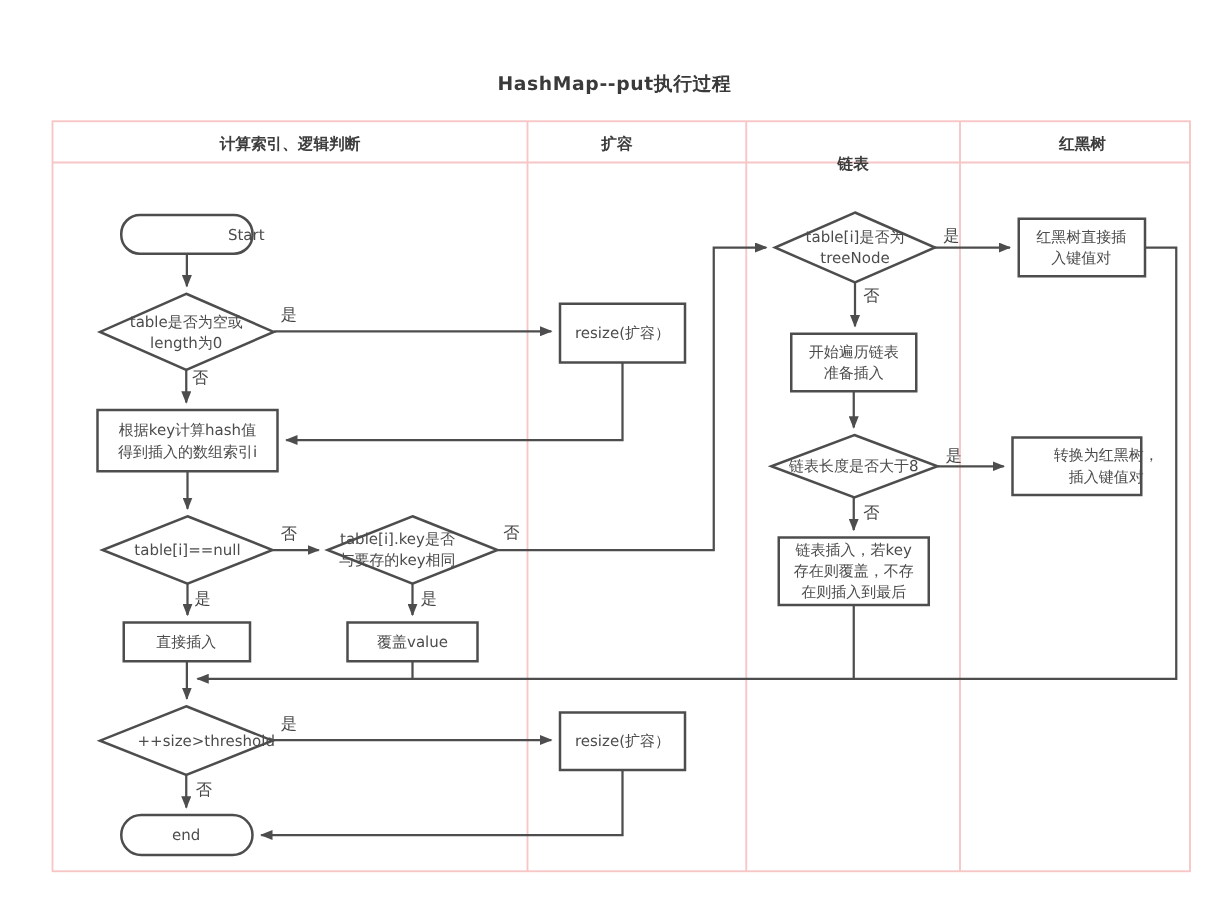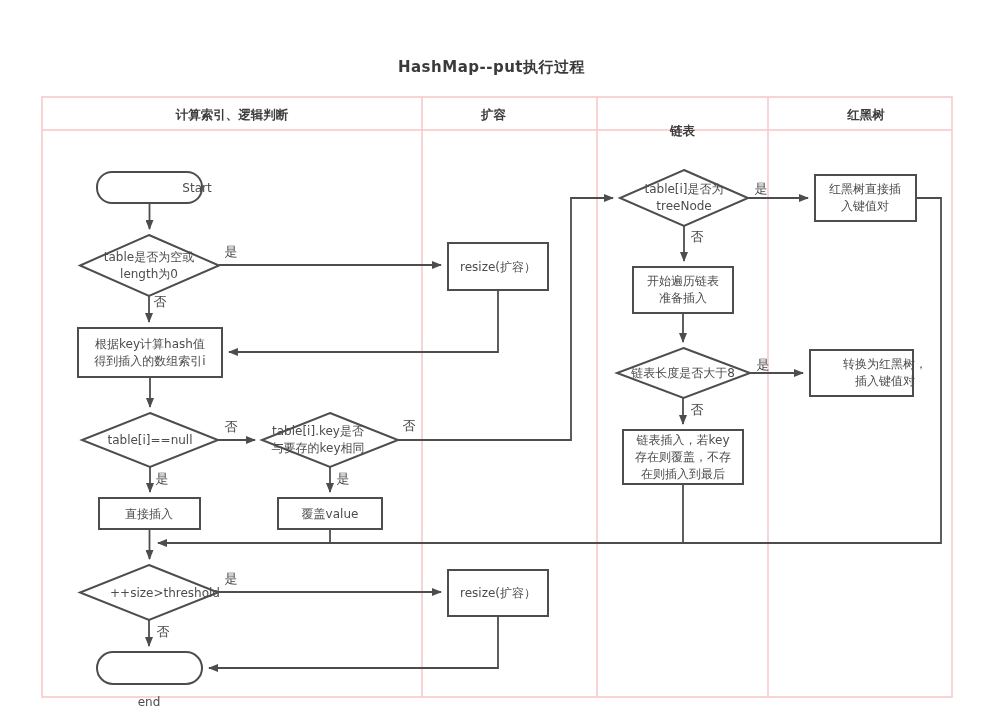--- a/index.html
+++ b/index.html
@@ -104,21 +104,21 @@
 <div class="abs node-label" style="left:498px;top:267px;">resize(扩容）</div>
 <div class="abs node-label" style="left:150px;top:353px;">根据key计算hash值
 得到插入的数组索引i</div>
 <div class="abs node-label" style="left:150px;top:440px;">table[i]==null</div>
 <div class="abs node-label" style="left:149px;top:514px;">直接插入</div>
 <div class="abs node-label" style="left:318px;top:440px;">table[i].key是否
 与要存的key相同</div>
 <div class="abs node-label" style="left:330px;top:514px;">覆盖value</div>
 <div class="abs node-label" style="left:149px;top:593px;margin-left:16px;">++size&gt;threshold</div>
 <div class="abs node-label" style="left:498px;top:593px;">resize(扩容）</div>
-<div class="abs node-label" style="left:149px;top:668px;margin-top:34px;">end</div>
+<div class="abs node-label" style="left:149px;top:668px;">end</div>
 <div class="abs node-label" style="left:684px;top:198px;">table[i]是否为
 treeNode</div>
 <div class="abs node-label" style="left:683px;top:290px;">开始遍历链表
 准备插入</div>
 <div class="abs node-label" style="left:683px;top:373px;">链表长度是否大于8</div>
 <div class="abs node-label" style="left:683px;top:457px;">链表插入，若key
 存在则覆盖，不存
 在则插入到最后</div>
 <div class="abs node-label" style="left:865px;top:198px;">红黑树直接插
 入键值对</div>

